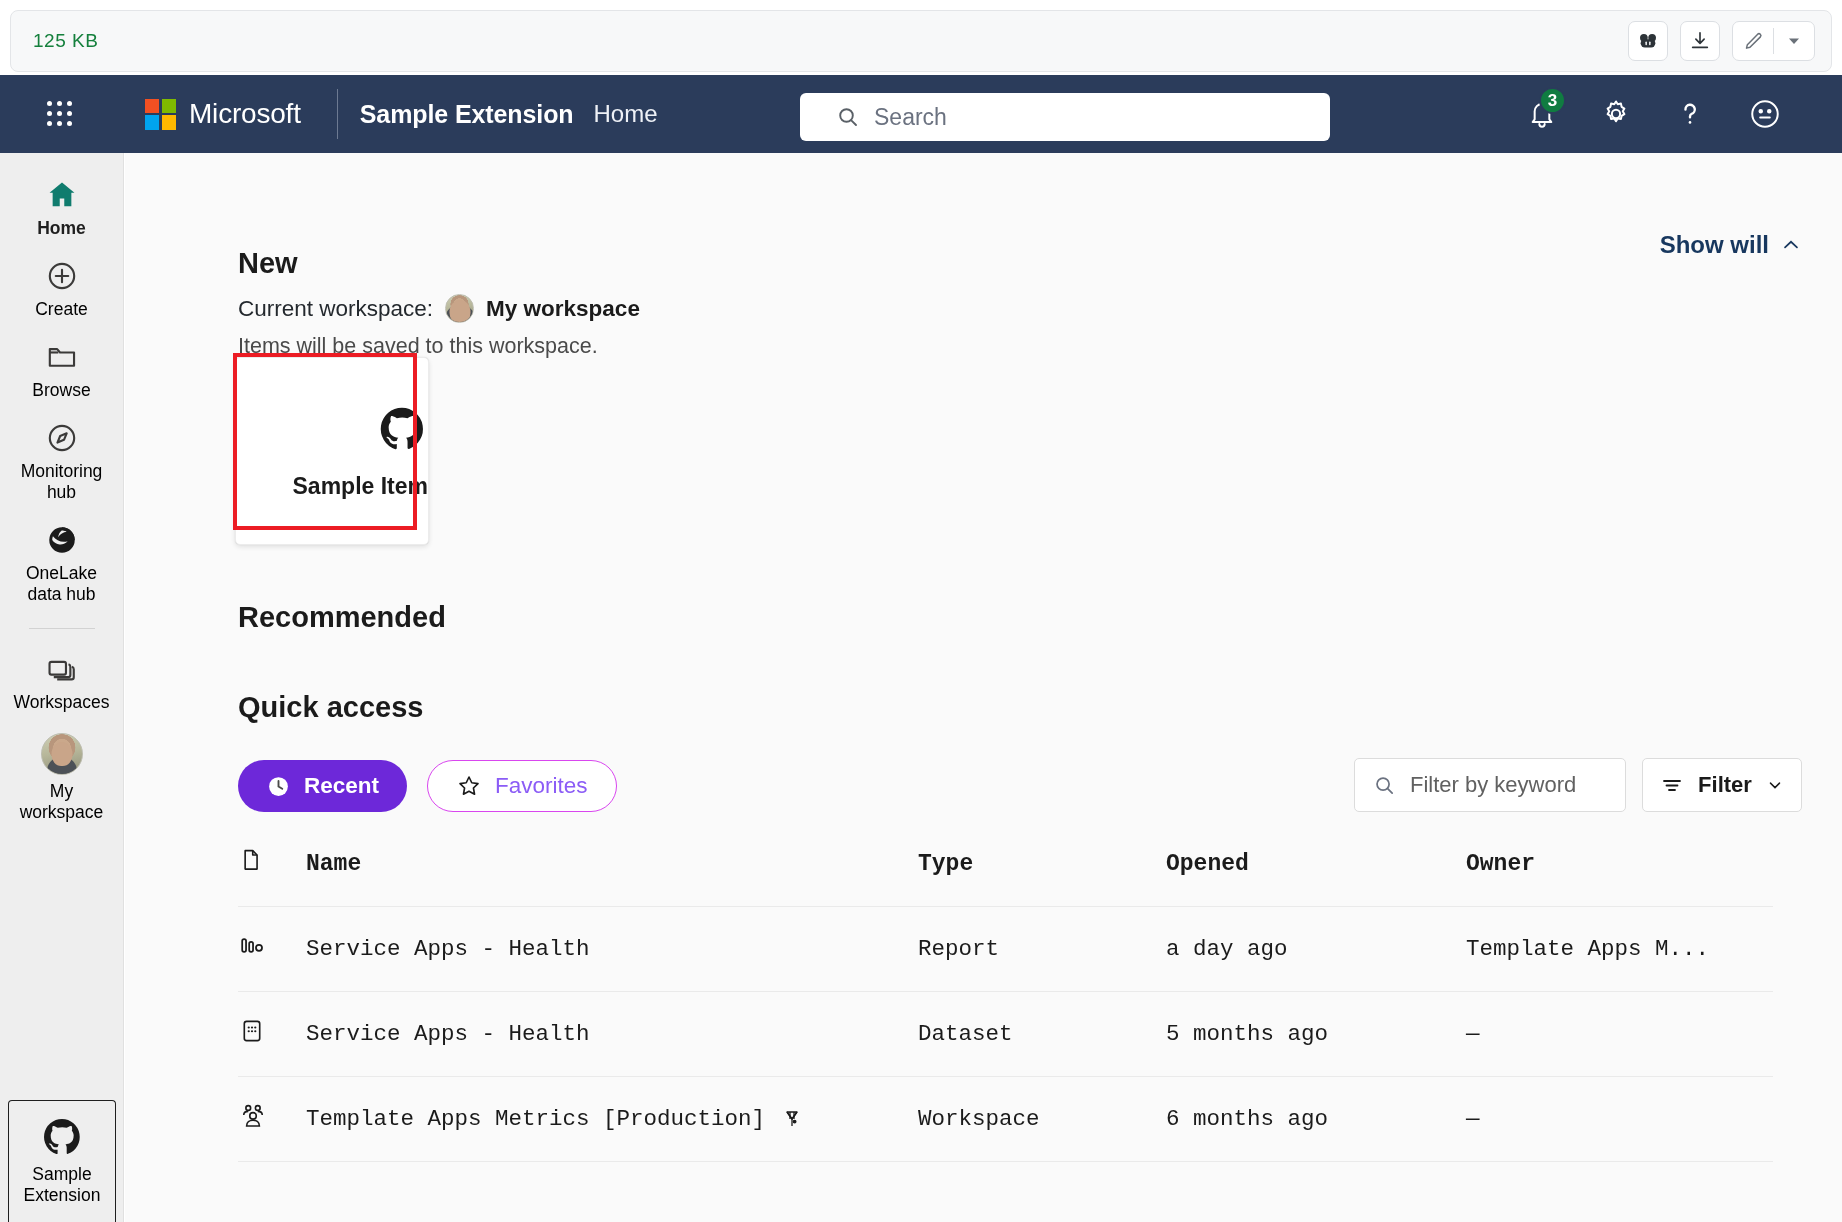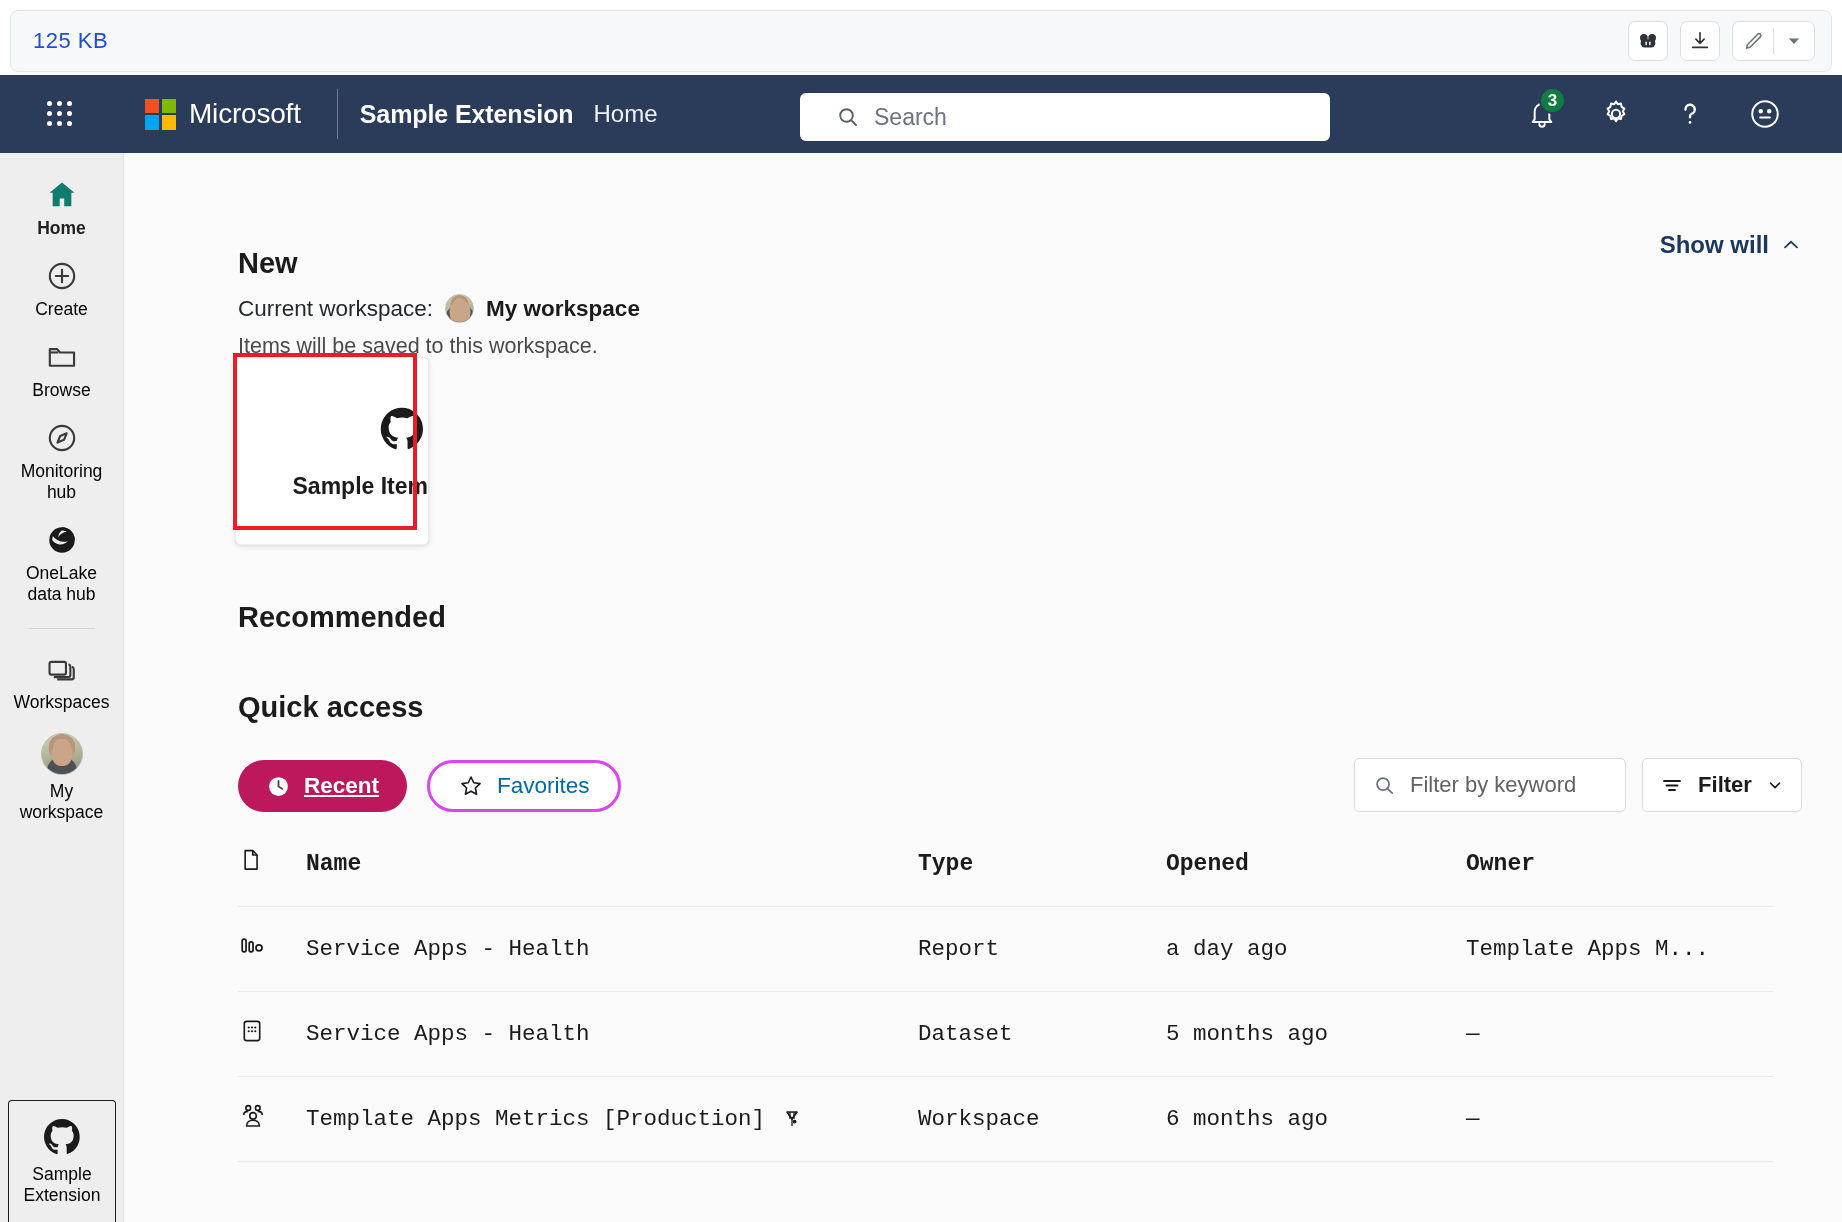--- a/index.html
+++ b/index.html
@@ -15,21 +15,21 @@
     position: absolute; left: 10px; top: 10px;
     width: 1822px; height: 62px;
     background: #f7f8f9;
     border: 1px solid #e3e5e8;
     border-radius: 8px;
     display: flex; align-items: center;
     justify-content: space-between;
     padding: 0 16px 0 22px;
   }
   .viewer-size {
-    font-size: 22px; color: #1d4ed8; letter-spacing: .5px; text-align: center;
+    font-size: 19px; color: #15803d; letter-spacing: .5px; text-align: center;
   }
   .viewer-tools { display: flex; align-items: center; gap: 12px; }
   .vt-btn {
     width: 40px; height: 40px; border-radius: 7px;
     border: 1px solid #dcdfe3; background: #fff;
     display: flex; align-items: center; justify-content: center;
     color: #2d3338;
   }
   .vt-group {
     display: flex; align-items: center;
@@ -177,22 +177,22 @@
   }
 
   .rec-title { position: absolute; left: 113px; top: 448px; }
   .qa-title { position: absolute; left: 113px; top: 538px; }
 
   .pills { position: absolute; left: 113px; top: 607px; display: flex; gap: 20px; }
   .pill {
     height: 52px; border-radius: 26px; display: flex; align-items: center;
     gap: 13px; padding: 0 28px; font-size: 22.5px;
   }
-  .pill.sel { background: #be185d; color: #ffffff; font-weight: bold; text-decoration: underline; }
-  .pill.unsel { background: #fff; border: 3px solid #d946ef; color: #0369a1; }
+  .pill.sel { background: #6d28d9; color: #ffffff; font-weight: bold; }
+  .pill.unsel { background: #fff; border: 1px solid #d946ef; color: #8b5cf6; }
 
   .filters { position: absolute; right: 40px; top: 605px; display: flex; gap: 16px; }
   .filter-input {
     width: 272px; height: 54px; background: #fff;
     border: 1px solid #dcdcdc; border-radius: 5px;
     display: flex; align-items: center; gap: 14px; padding-left: 18px;
   }
   .filter-input span { font-size: 22px; color: #616161; }
   .filter-btn {
     width: 160px; height: 54px; background: #fff;

